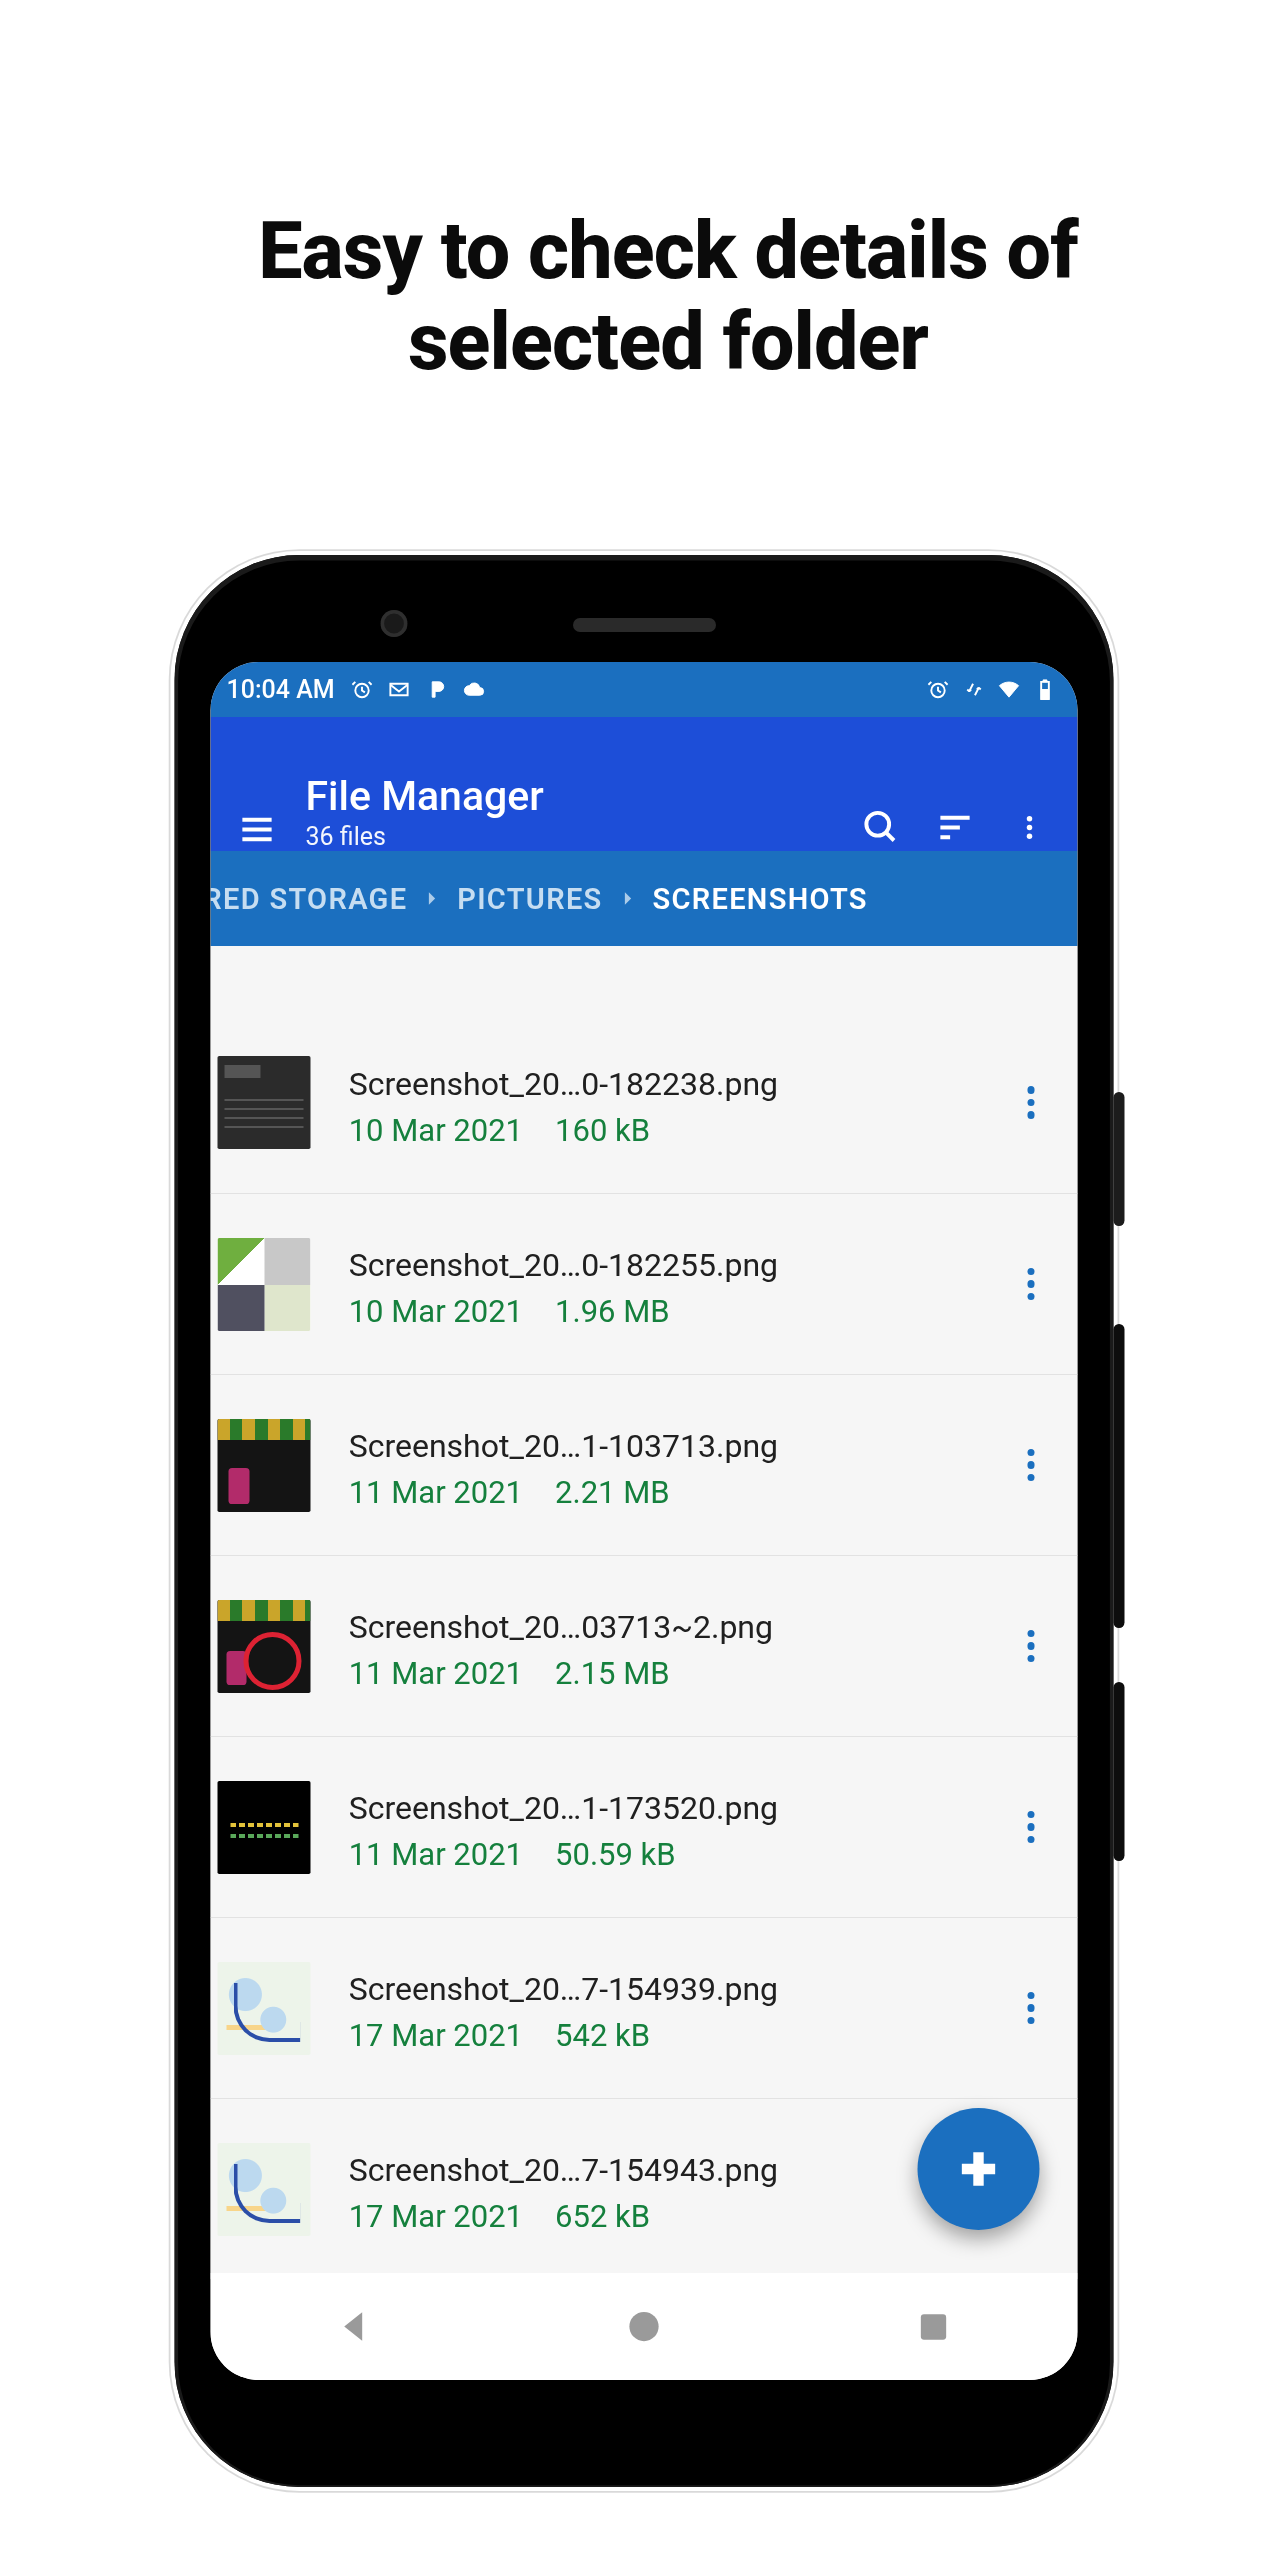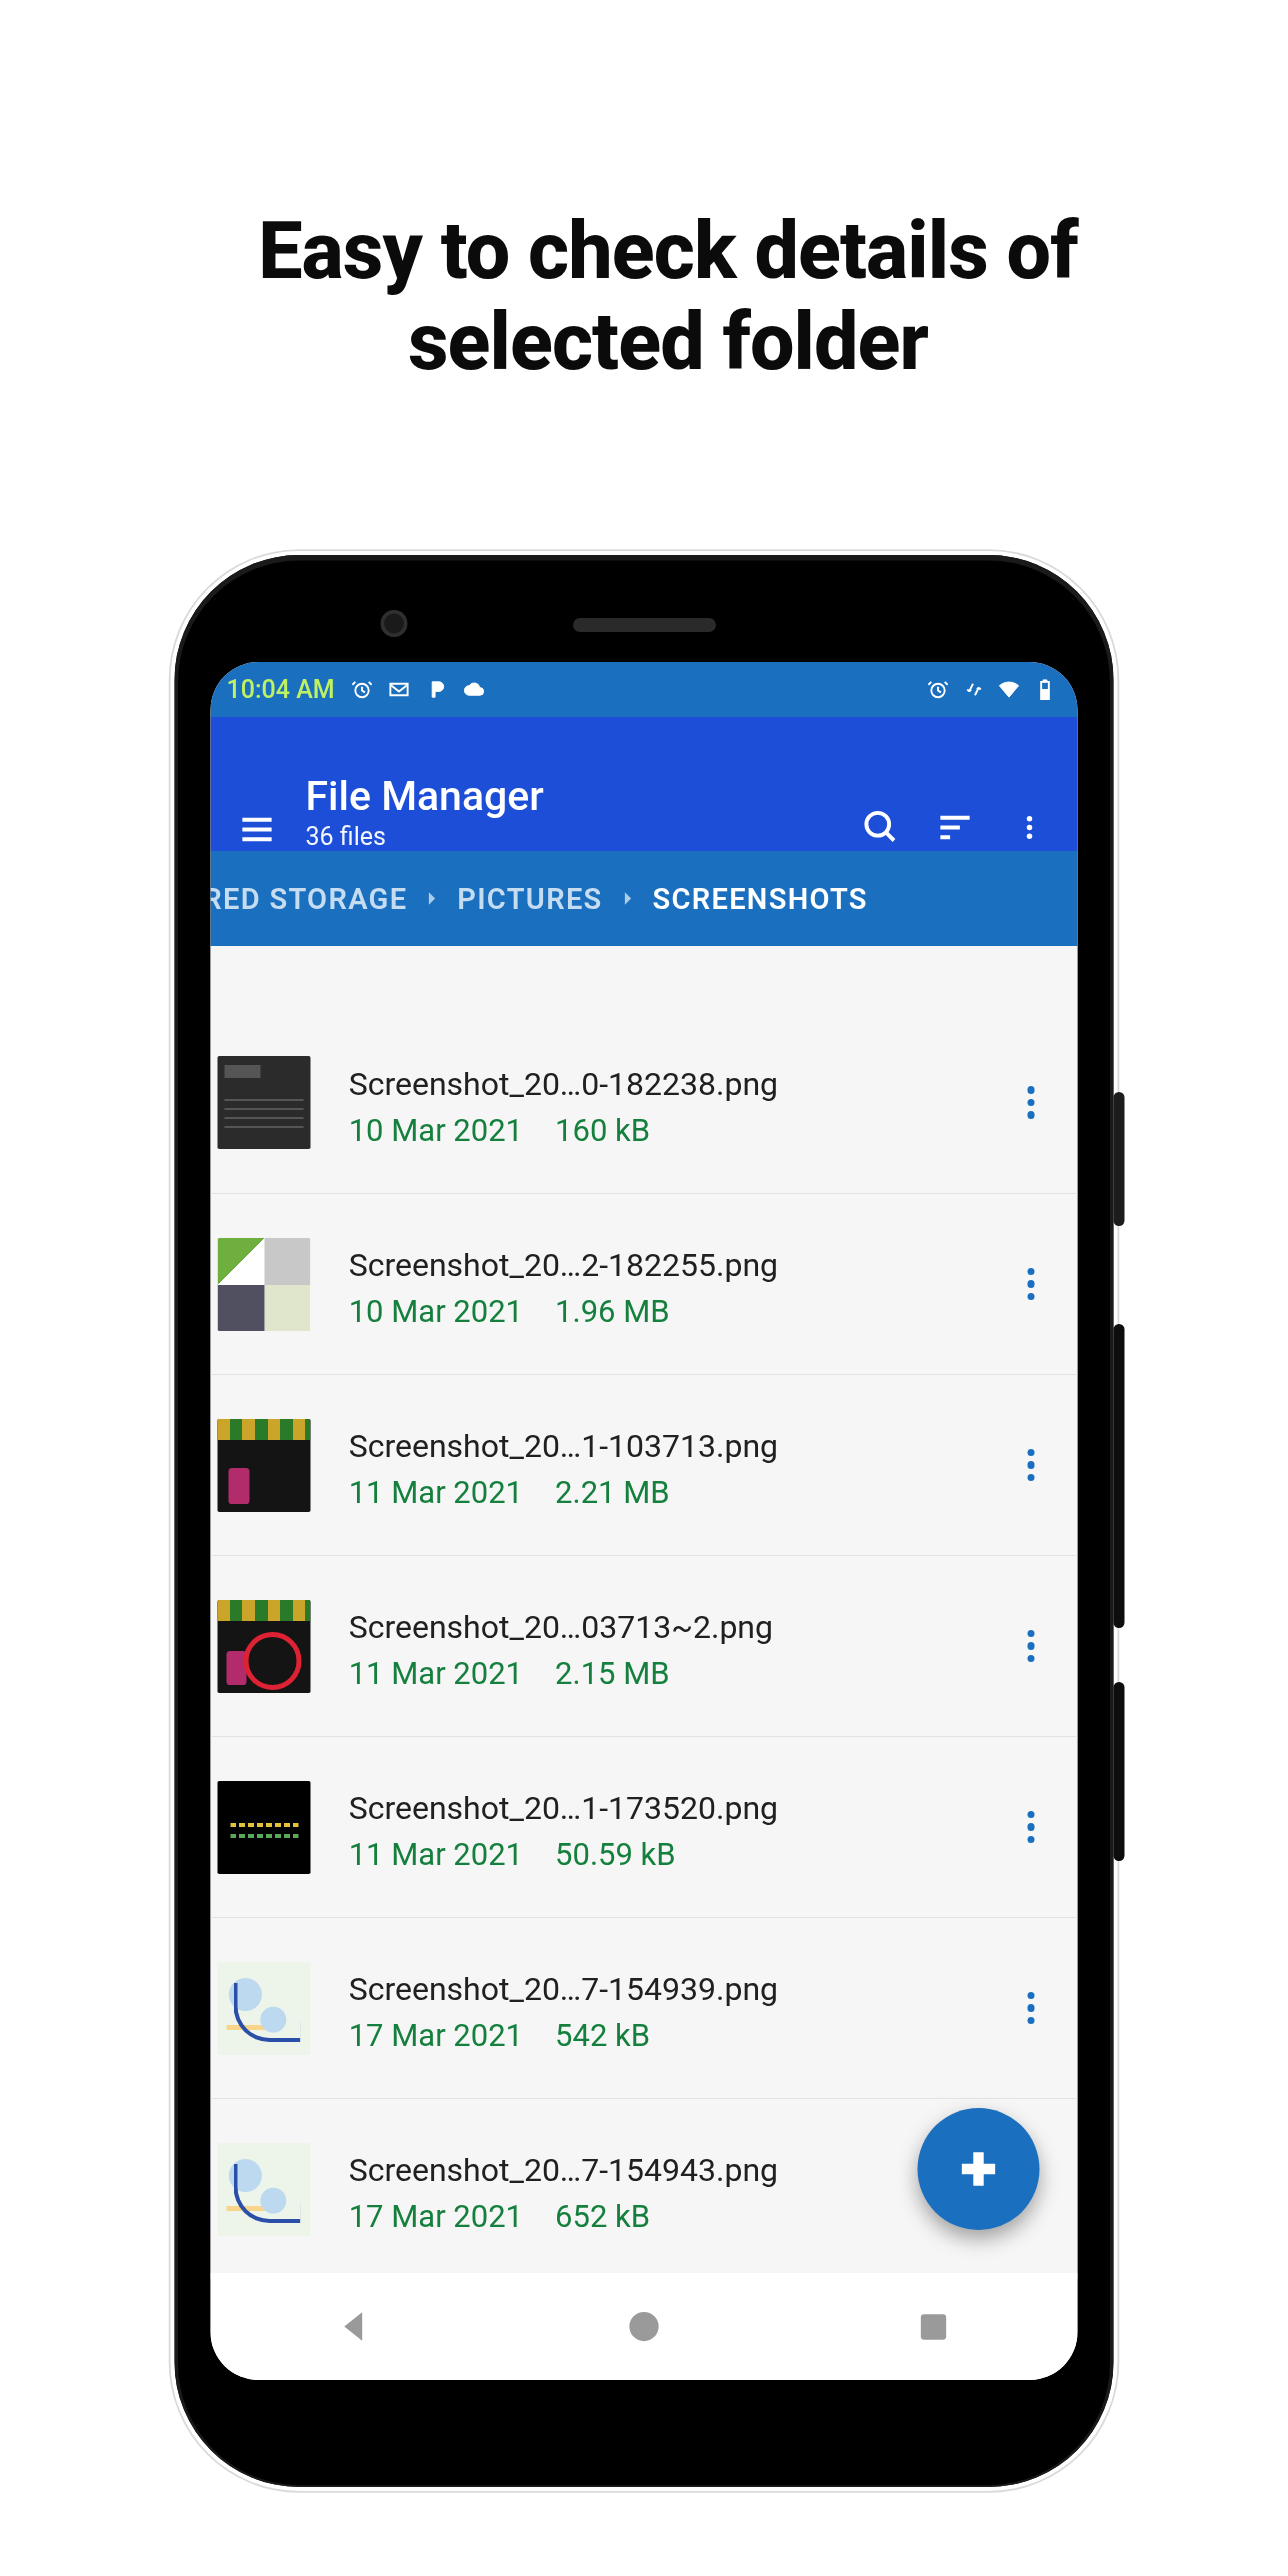--- a/index.html
+++ b/index.html
@@ -59,21 +59,21 @@
     top: 107px; left: 36px; right: 36px; bottom: 107px;
     background: #f6f6f6;
     border-radius: 48px;
     overflow: hidden;
   }
 
   
   .statusbar {
     height: 55px;
     background: #1b6fbf;
-    color: #bef264;
+    color: #ffffff;
     display: flex;
     align-items: center;
     padding: 0 21.5px 0 16px;
     font-size: 25px;
     font-weight: 500;
   }
   .statusbar .time { margin-right: 16px; }
   .statusbar .sb-icons-l { display:flex; gap:14.3px; align-items:center; }
   .statusbar .spacer { flex: 1; }
   .statusbar .sb-icons-r { display:flex; gap:12.5px; align-items:center; }
@@ -350,21 +350,21 @@
         <div class="more">
             <span></span>
             <span></span>
             <span></span>
           </div>
       </div>
 
       <div class="row">
         <div class="thumb th-grid"></div>
         <div class="meta">
-          <div class="fname">Screenshot_20…2-182255.png</div>
+          <div class="fname">Screenshot_20…0-182255.png</div>
           <div class="fsub">
             <span>10 Mar 2021</span>
             <span>1.96 MB</span>
           </div>
         </div>
         <div class="more">
             <span></span>
             <span></span>
             <span></span>
           </div>

